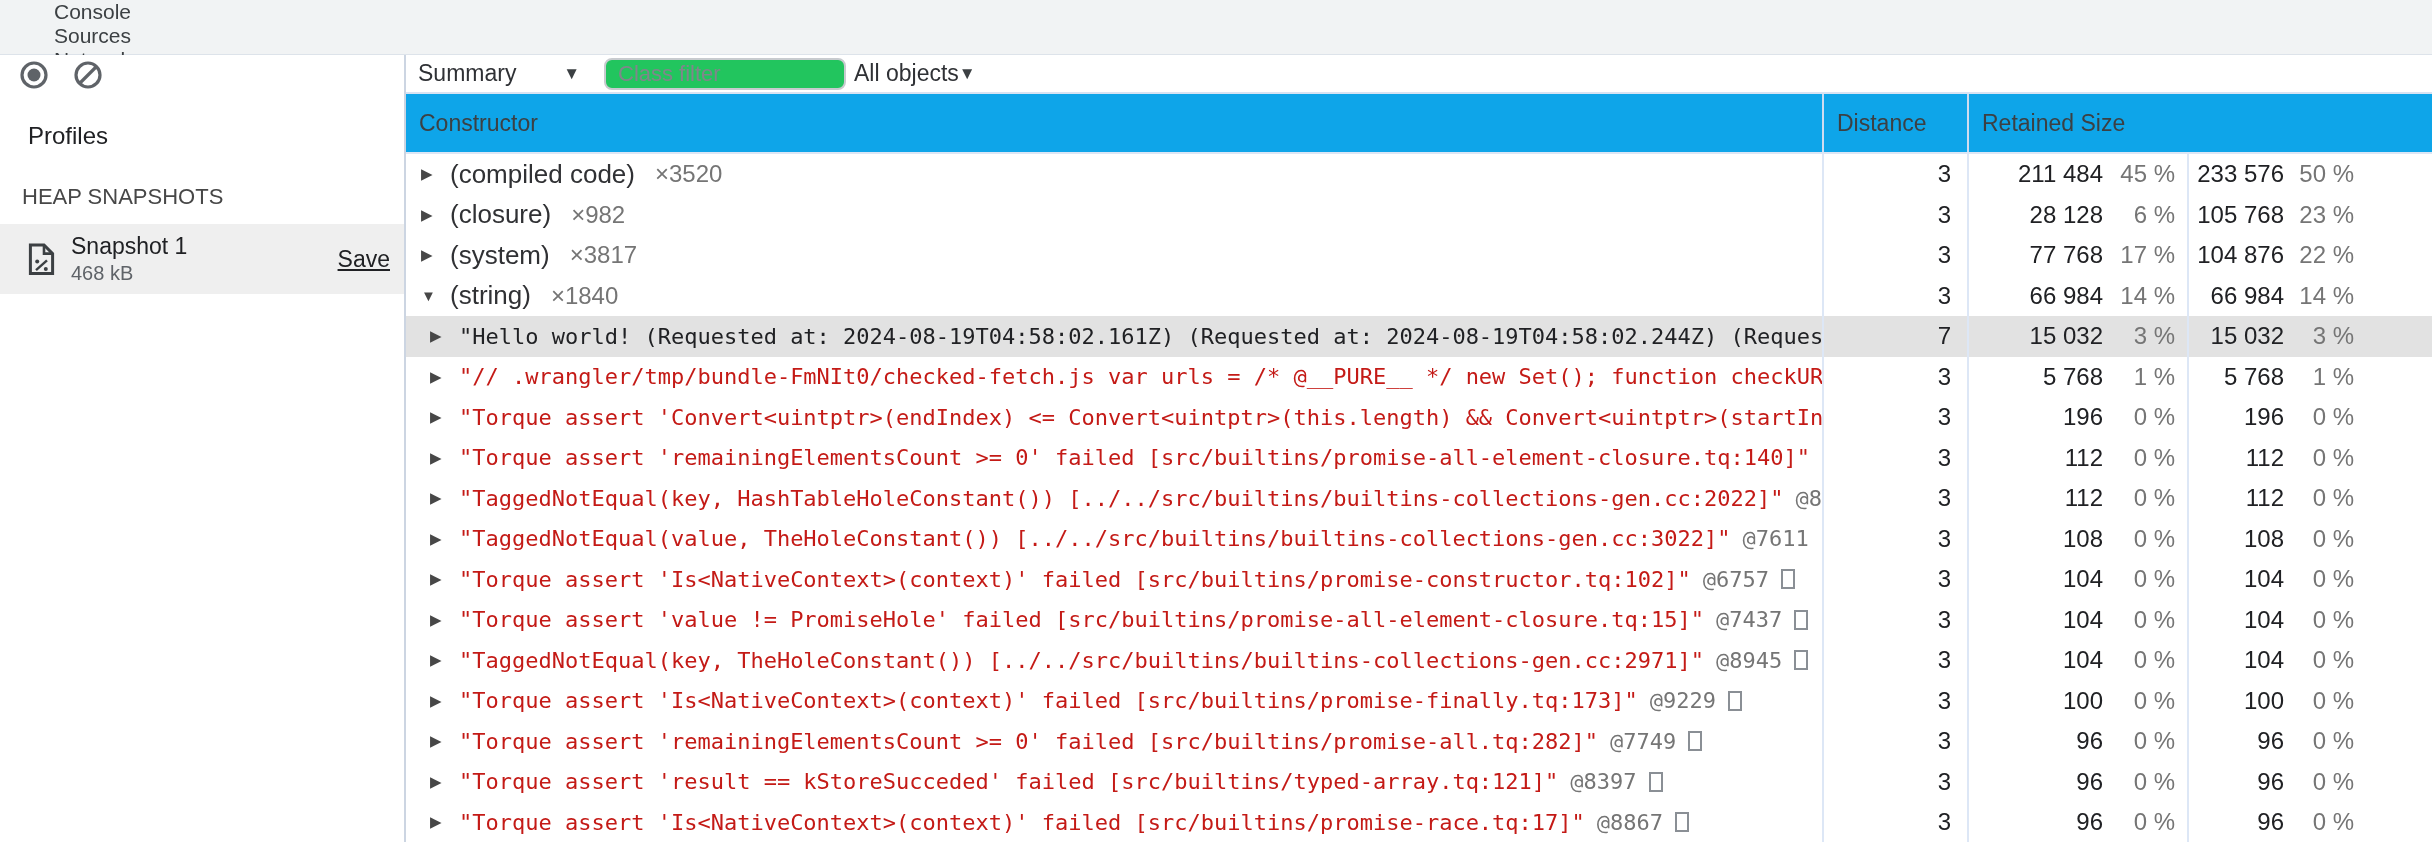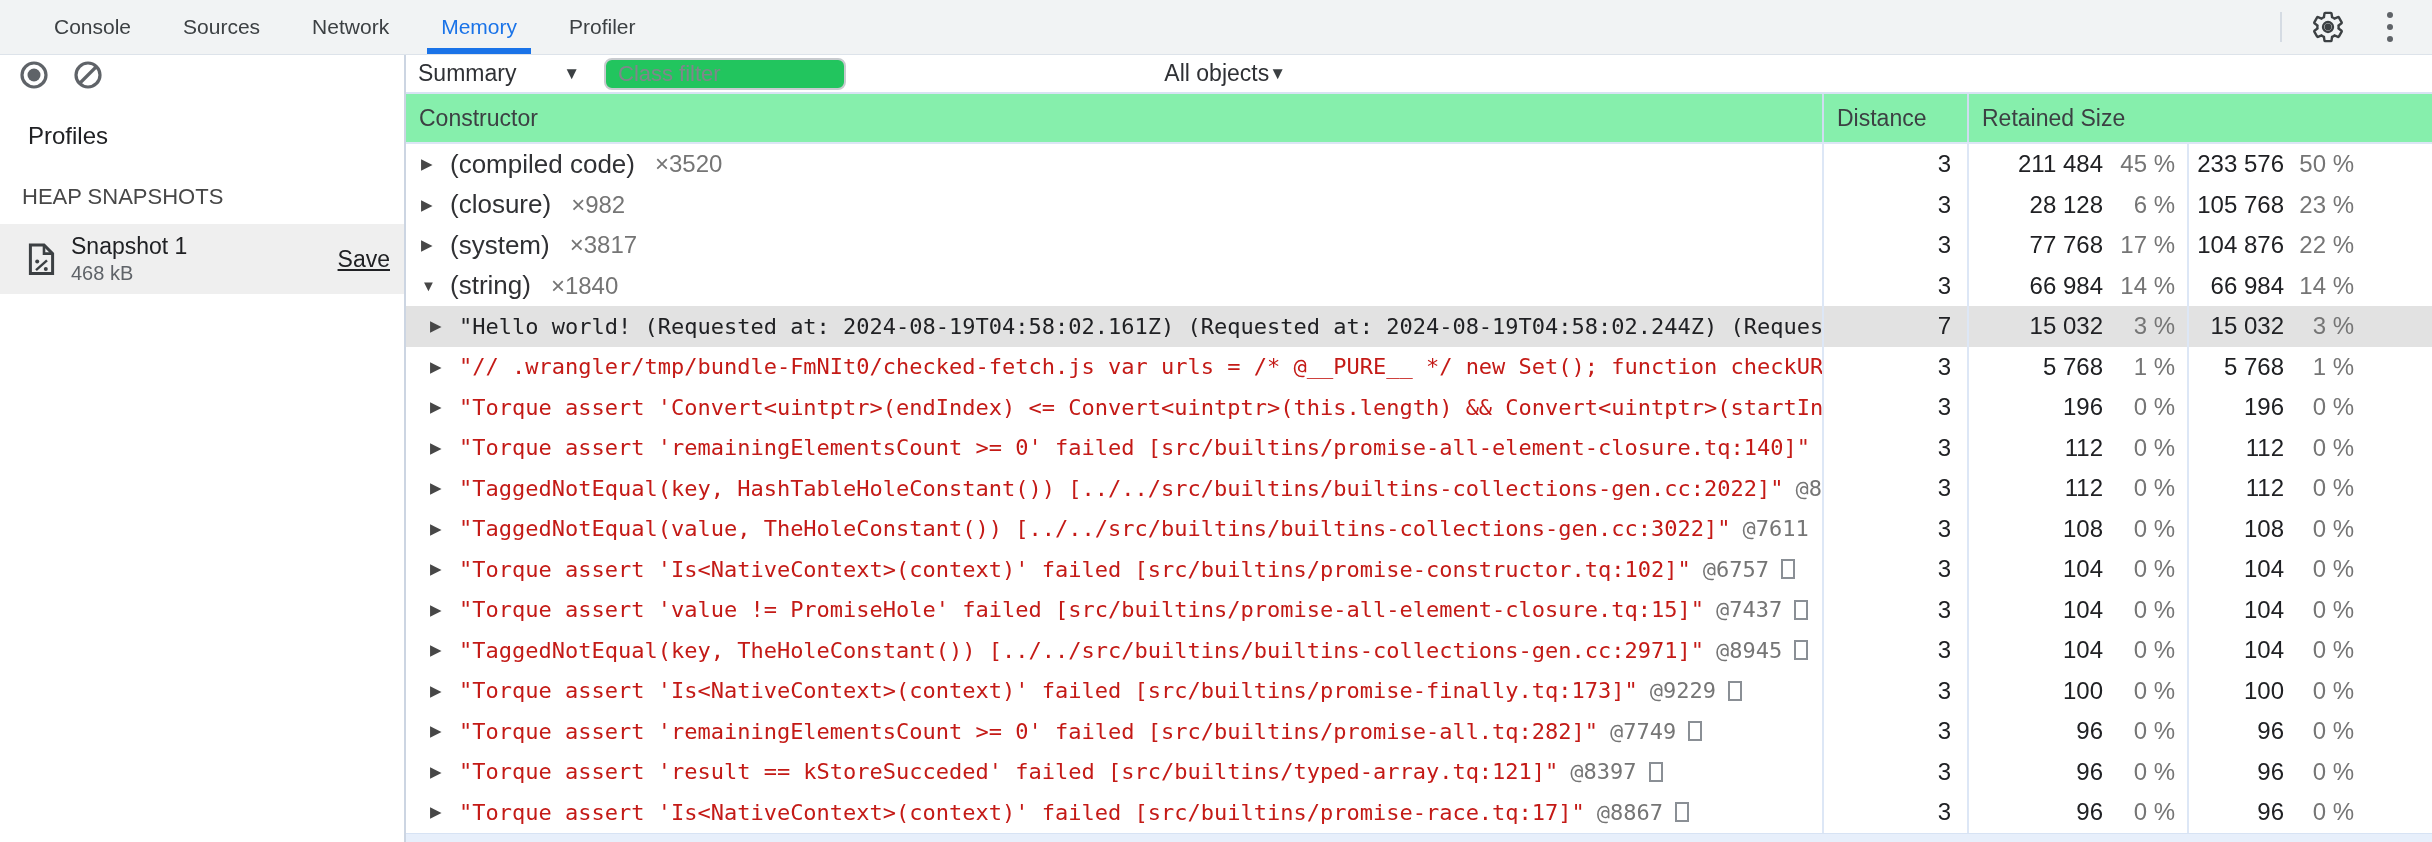--- a/index.html
+++ b/index.html
@@ -5,21 +5,21 @@
   * { margin:0; padding:0; box-sizing:border-box; }
   body { background:#fff; }
   .app {
     position:relative; width:2432px; height:842px; overflow:hidden;
     background:#fff; font-family:"Liberation Sans", sans-serif; color:#202124;
   }
   
   .tabbar {
     position:absolute; left:0; top:0; width:2432px; height:55px;
     background:#f1f3f4; display:flex; align-items:stretch;
-    border-bottom:1px solid #dde3ea; padding-left:28px;
+    border-bottom:1px solid #dde3ea; padding-left:28px;flex-direction:column;
   }
   .tab {
     position:relative; padding:0 26px; font-size:21px; color:#3c4043;
     display:flex; align-items:center; cursor:default;
   }
   .tab.active { color:#1a73e8; }
   .tab.active::after {
     content:""; position:absolute; left:12px; right:12px; bottom:0; height:6px;
     background:#1a73e8;
   }
@@ -40,40 +40,40 @@
   }
   .dd-label { font-size:23px; color:#2f3135; }
   .dd-arrow { font-size:17px; color:#3c4043; }
   .summary-dd { display:flex; align-items:center; width:162px; justify-content:space-between; }
   .class-filter {
     margin-left:24px; width:242px; height:32px; border:2px solid #c8cbcf; border-radius:8px;
     font-size:22px; color:#202124; padding:0 12px; outline:none; background:#22c55e;
     font-family:"Liberation Sans", sans-serif;
   }
   .class-filter::placeholder { color:#80868b; }
-  .objects-dd { margin-left:24px; display:flex; align-items:center; width:416px; justify-content:flex-end; }
+  .objects-dd { margin-left:8px; display:flex; align-items:center; width:416px; justify-content:flex-start; }
 
   
   .sidebar { position:absolute; left:0; top:94px; width:404px; bottom:0; background:#fff; }
   .profiles-title { padding:28px 0 0 28px; font-size:24px; color:#202124; }
   .heap-title { margin-top:34px; padding-left:22px; font-size:22px; color:#474747; }
   .snapshot-row {
     margin-top:14px; height:70px; background:#efefef; display:flex; align-items:center;
     padding-left:28px;
   }
   .snap-icon { flex:none; margin-right:16px; display:flex; }
   .snap-text .l1 { font-size:23px; color:#202124; }
   .snap-text .l2 { font-size:20px; color:#5f6368; margin-top:2px; }
   .save-link { margin-left:auto; margin-right:14px; font-size:23px; color:#202124; text-decoration:underline; cursor:pointer;text-align:right; }
   .vdivider { position:absolute; left:404px; top:55px; bottom:0; width:2px; background:#ccd5e2; }
 
   
   .grid { position:absolute; left:406px; top:94px; right:0; bottom:0; background:#fff; }
   .ghead {
-    height:50px; background:#86efac; border-bottom:2px solid #dce6f5;
+    height:60px; background:#0ea5e9; border-bottom:2px solid #dce6f5;
     display:flex; font-size:23px; color:#3c4043;
   }
   .ghead > div { display:flex; align-items:center; padding-left:13px; }
   .h-ctor { width:1416px; }
   .h-dist { width:145px; border-left:2px solid #cfdcf0; }
   .h-shal { width:220px; border-left:2px solid #cfdcf0; }
   .h-ret  { width:245px; border-left:2px solid #cfdcf0; }
 
   .trow { height:40.5px; display:flex; align-items:stretch; background:#fff; }
   .trow.selected { background:#e2e2e2; }

